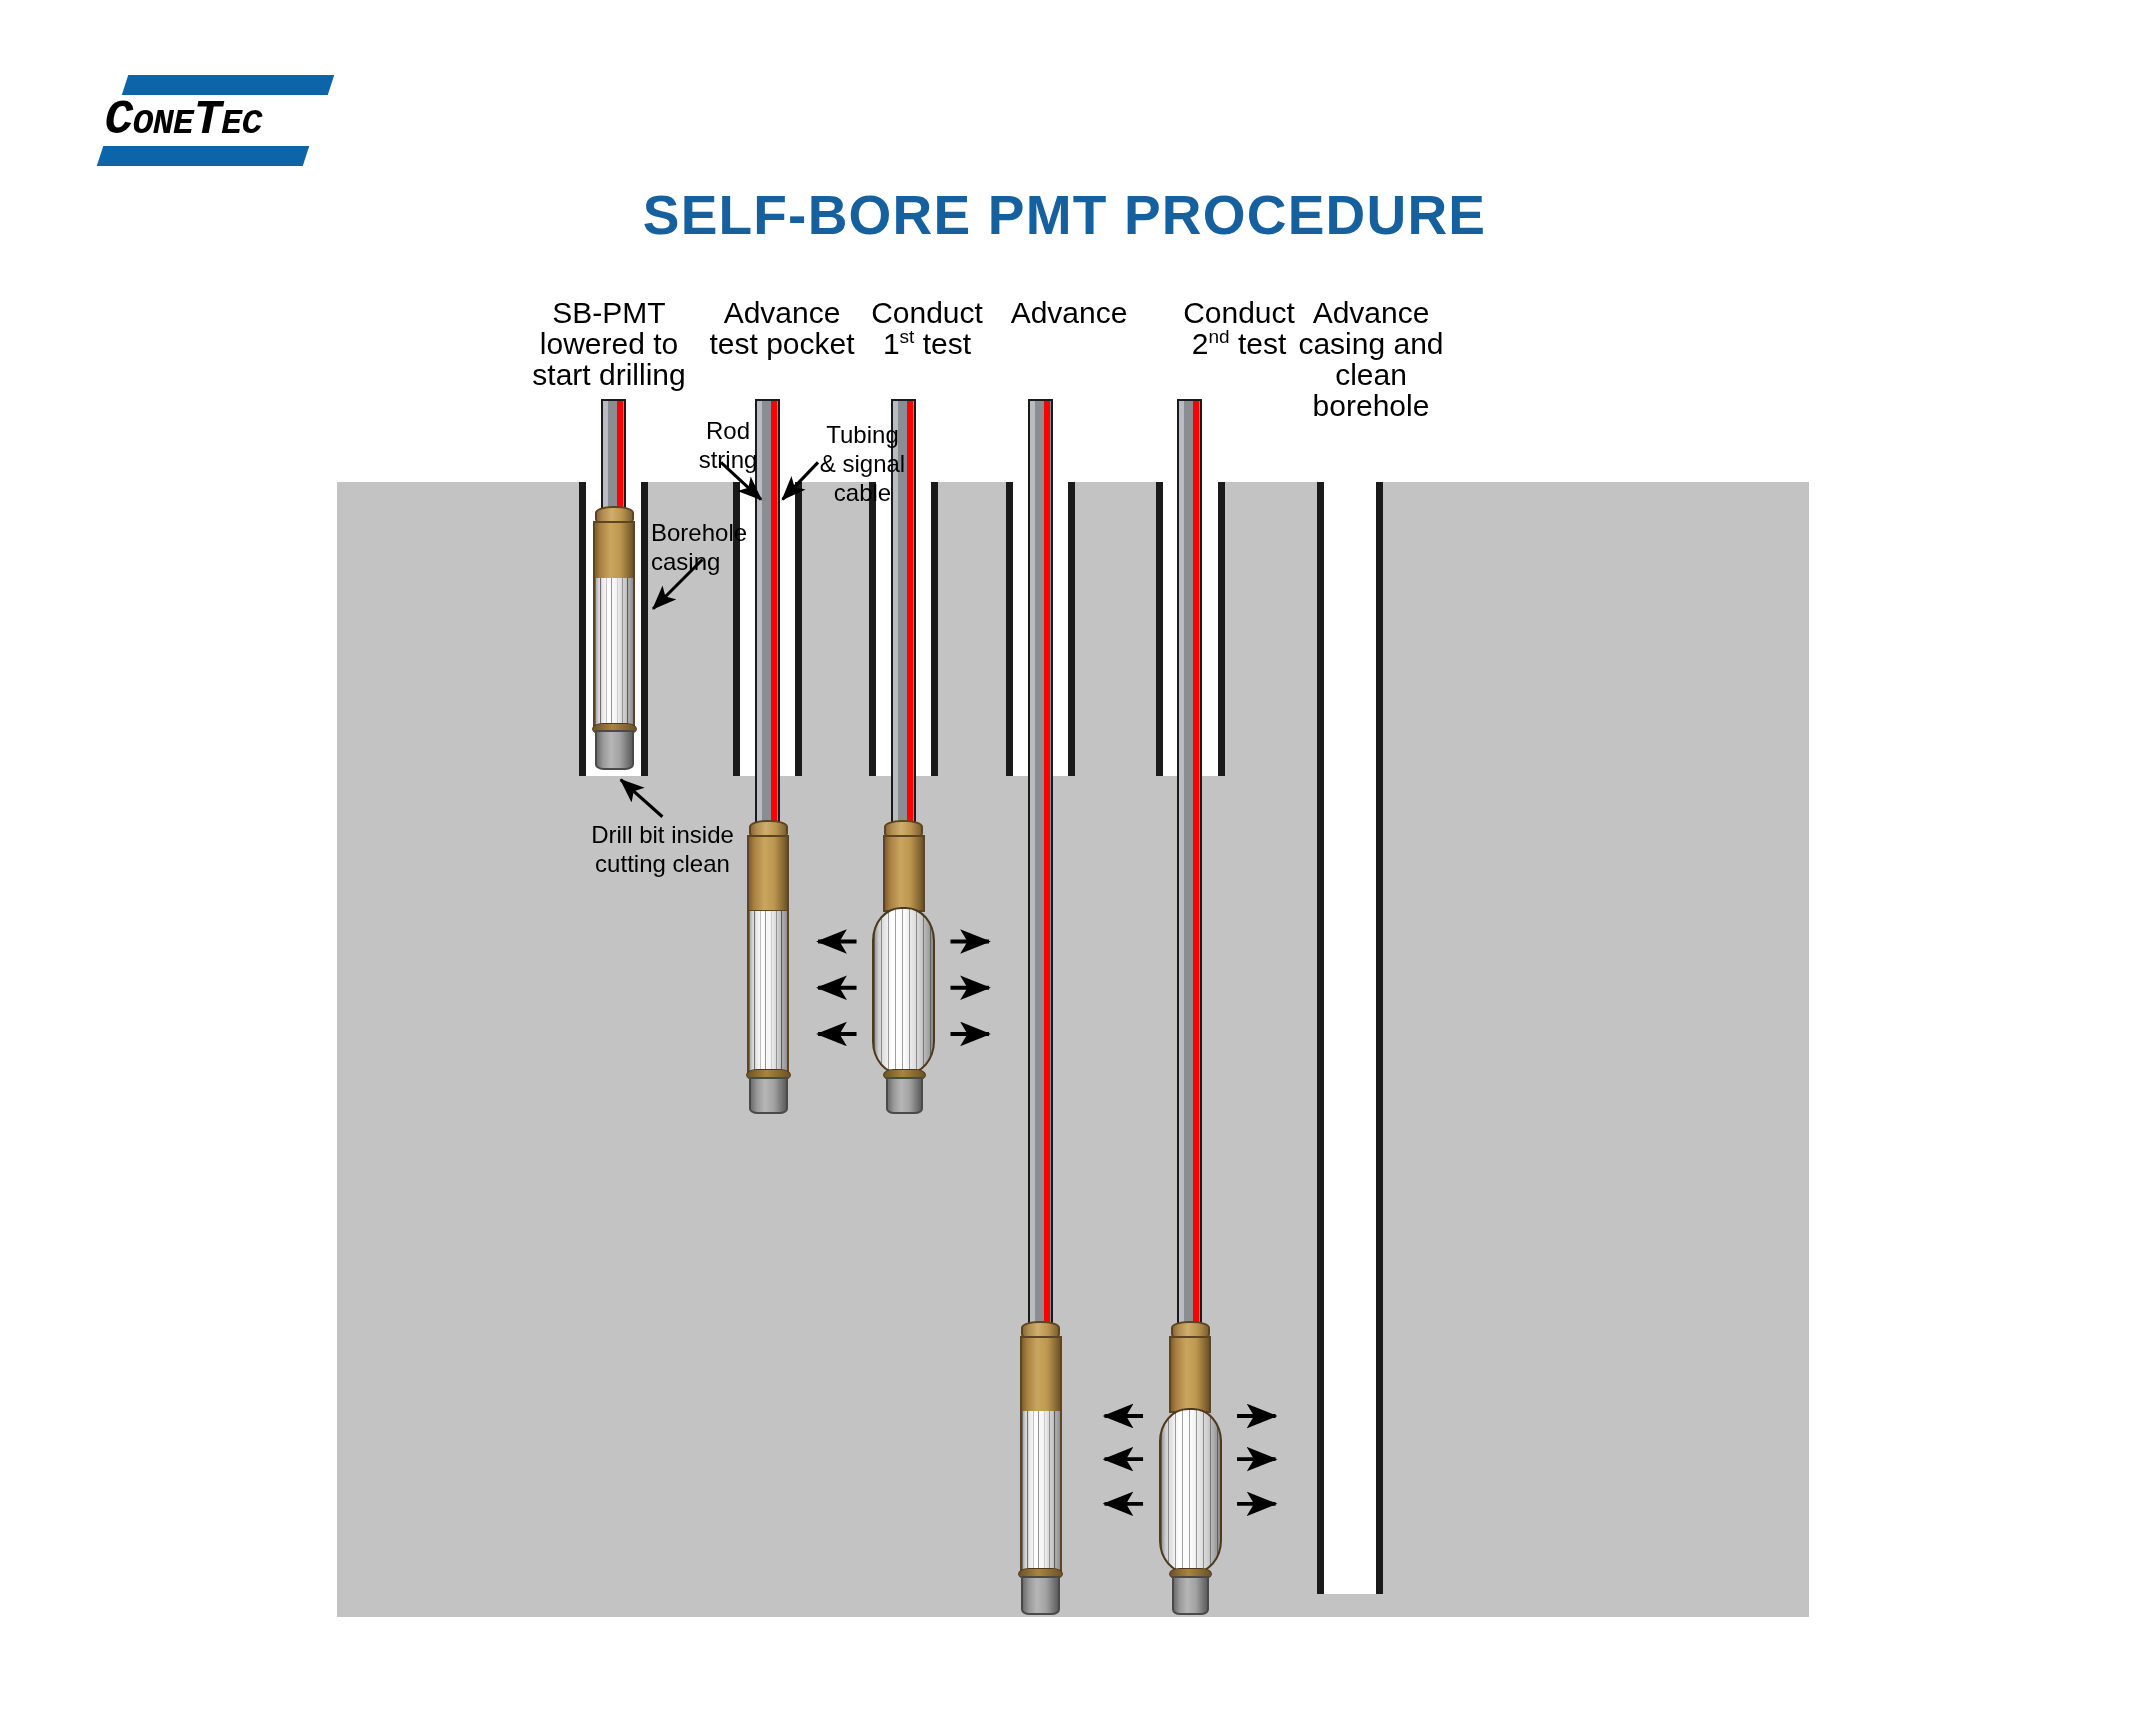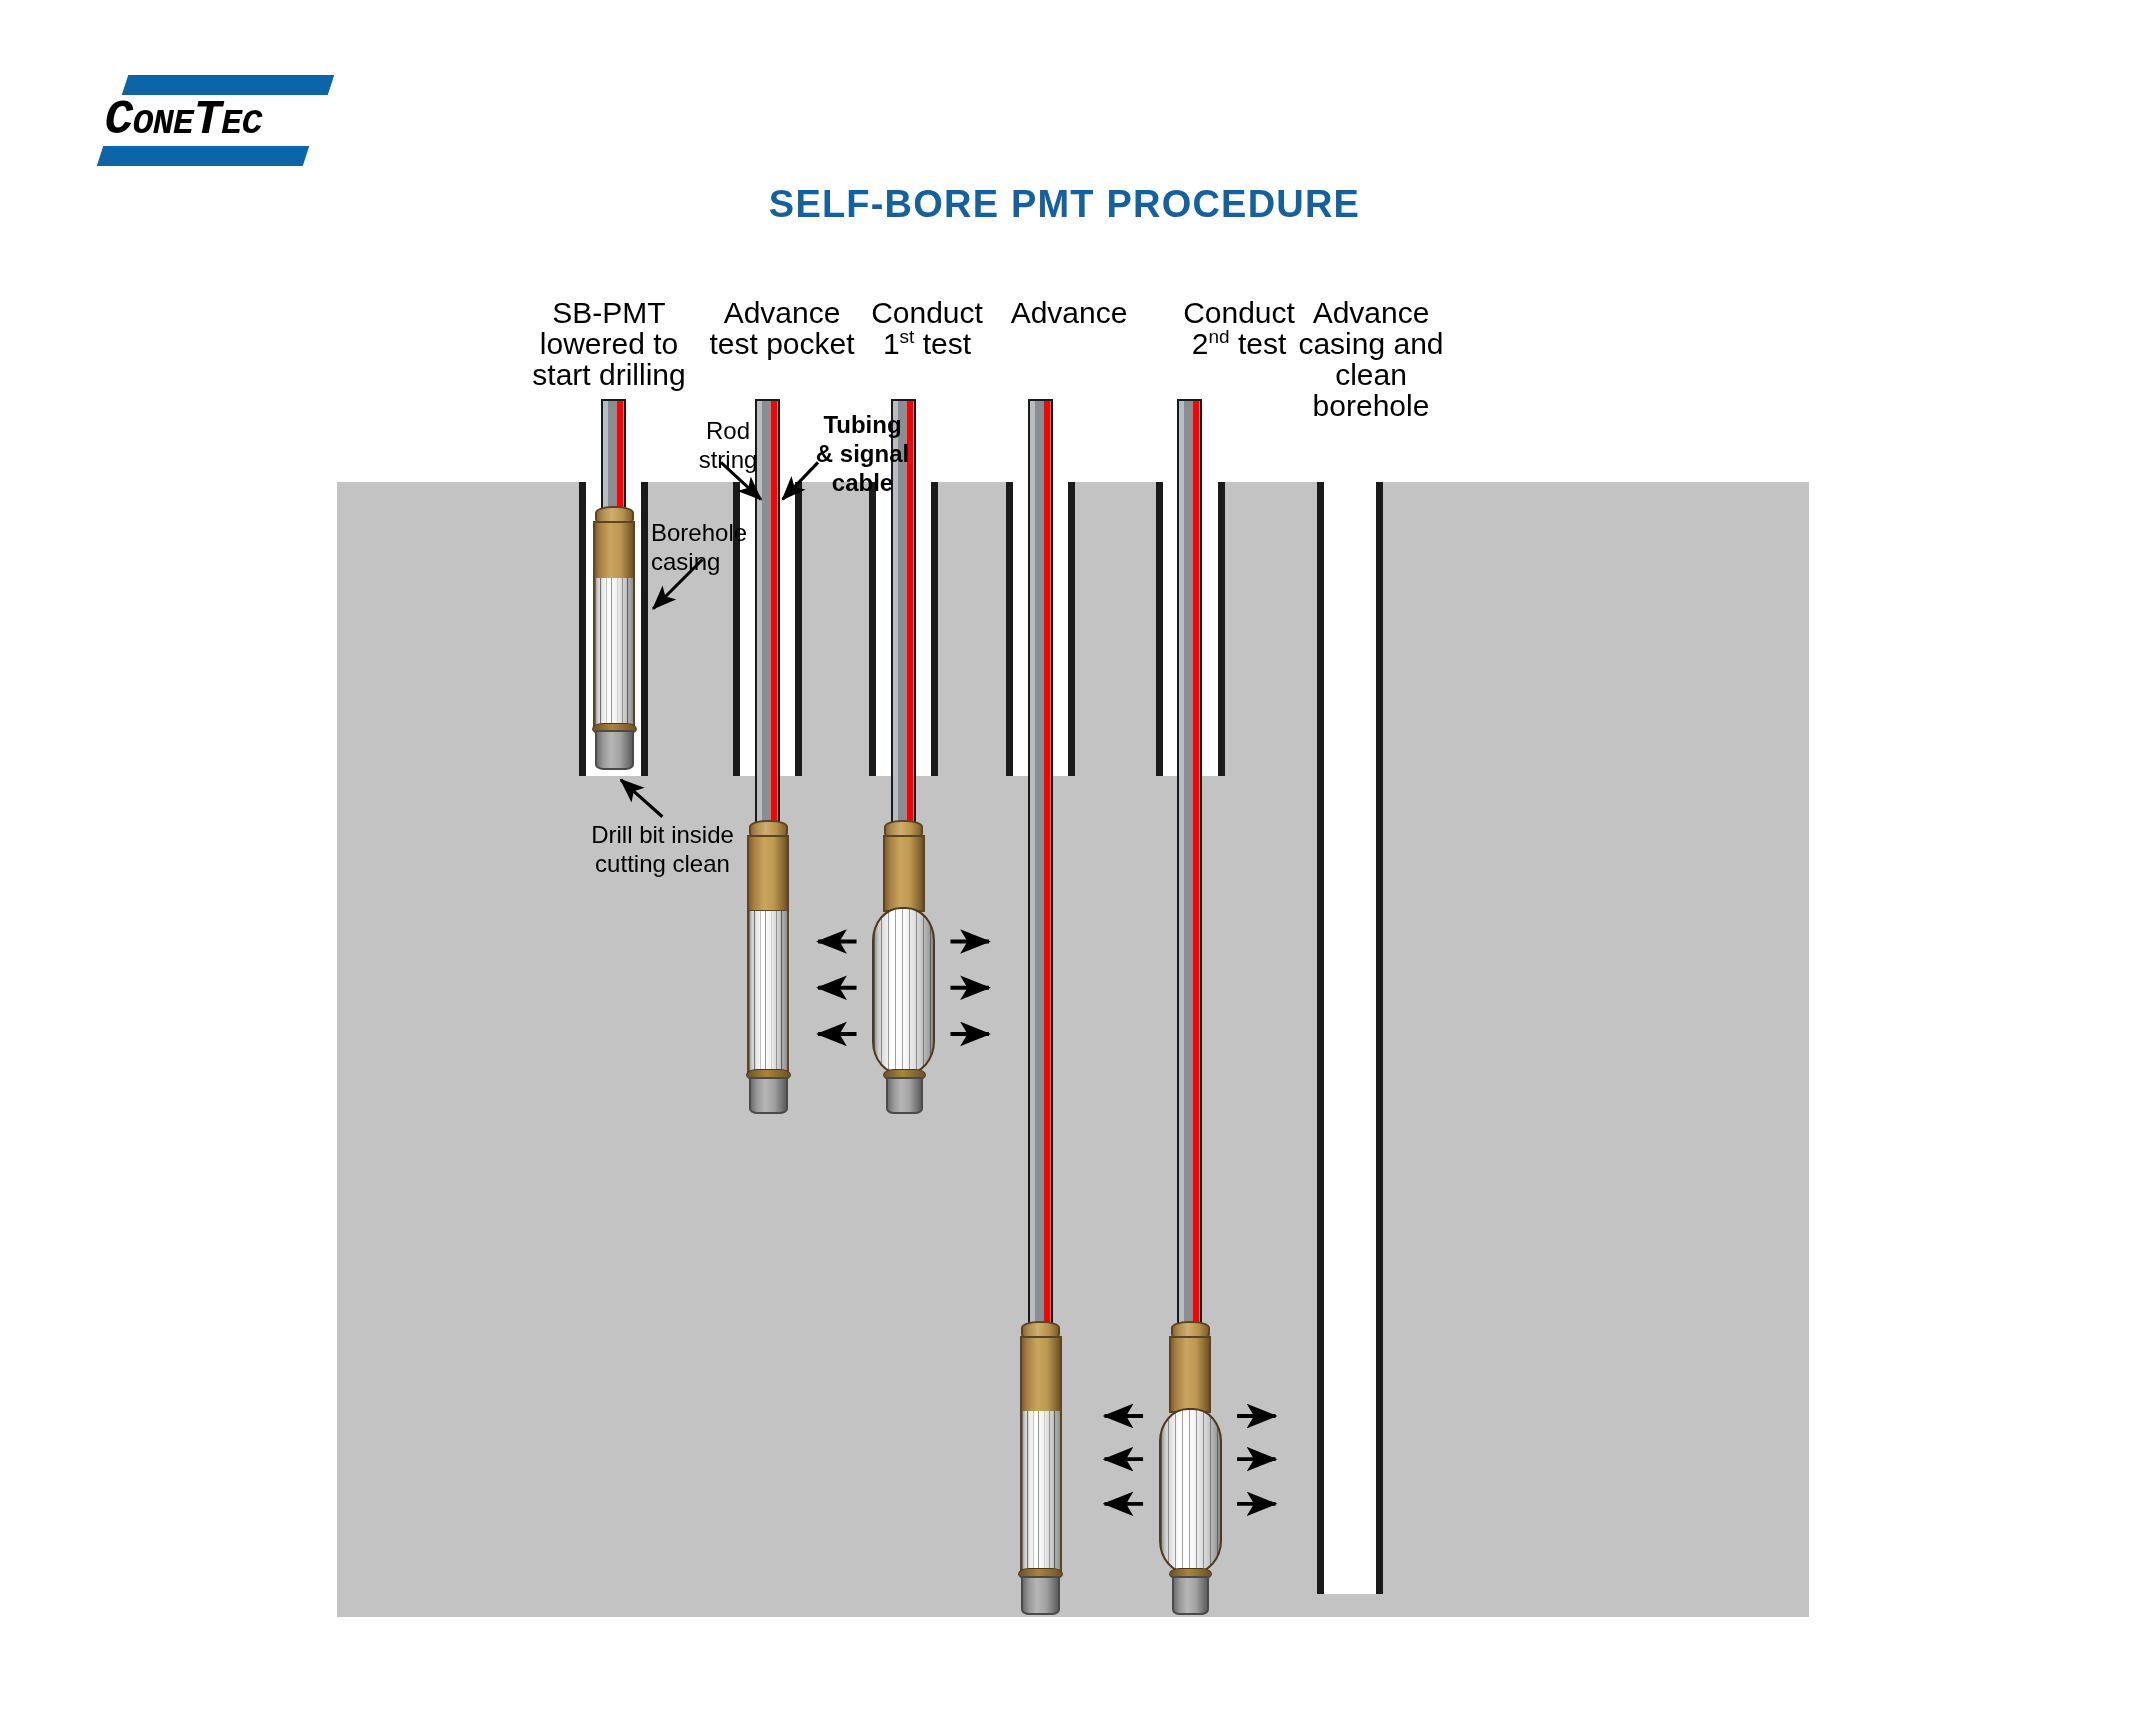--- a/index.html
+++ b/index.html
@@ -53,21 +53,21 @@
   }
   #logo-text .sc { font-size: 35px; }
 
   
   #title {
     position: absolute;
     left: 0;
     top: 183px;
     width: 2129px;
     text-align: center;
-    font-size: 38px;
+    font-size: 55px;
     font-weight: bold;
     letter-spacing: 1.2px;
     color: #15609E;
   }
 
   
   .col-head {
     position: absolute;
     text-align: center;
     font-size: 30px;
@@ -297,21 +297,21 @@
     <div class="pr-membrane-exp" style="left:1159px; top:1408px; width:63px; height:166px;"></div>
     <div class="pr-ring" style="left:1169px; top:1568px; width:43px; height:12.3px;"></div>
     <div class="pr-shoe" style="left:1172px; top:1576px; width:37px; height:39px;"></div>
   </div>
 
   <div class="annot center" style="left:678px; top:416px; width:100px;">
     <div>Rod</div>
     <div>string</div>
   </div>
 
-  <div class="annot center" style="left:793px; top:410px; width:139px;font-weight:bold;">
+  <div class="annot center" style="left:793px; top:420px; width:139px;">
     <div>Tubing</div>
     <div>&amp; signal</div>
     <div>cable</div>
   </div>
 
   <div class="annot" style="left:651px; top:518px; width:169px;">
     <div>Borehole</div>
     <div>casing</div>
   </div>
 

